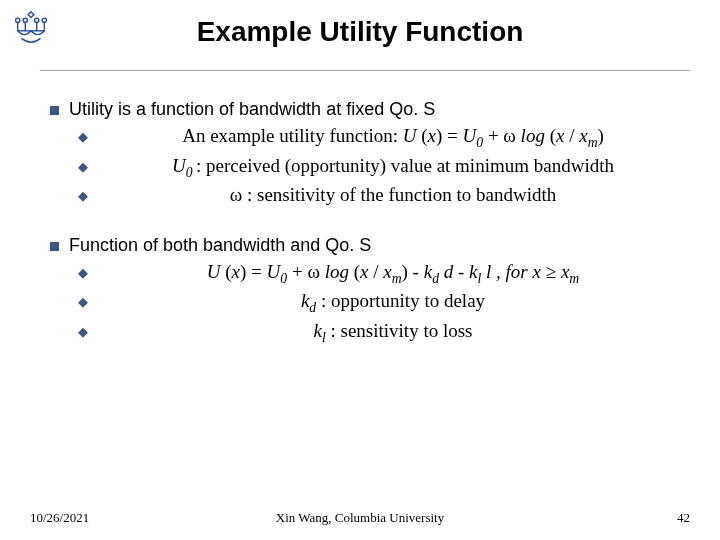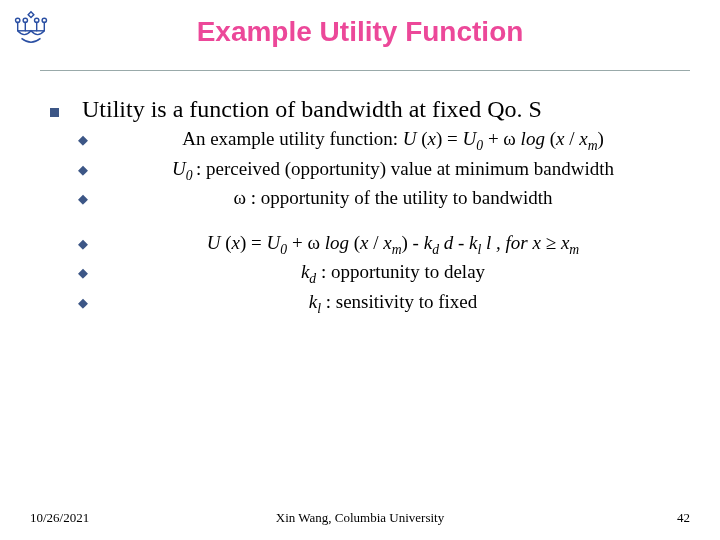--- a/index.html
+++ b/index.html
@@ -27,45 +27,45 @@
     height: 38px;
   }
   .title {
     position: absolute;
     top: 16px;
     left: 0;
     right: 0;
     text-align: center;
     font-size: 28px;
     font-weight: bold;
-    color: #ec4899;
+    color: #000000;
   }
   .rule {
     position: absolute;
     top: 70px;
     left: 40px;
     right: 30px;
     height: 0;
     border-top: 1px solid #9aa;
     box-shadow: 0 1px 0 #fff;
   }
   .content {
     position: absolute;
     top: 90px;
     left: 50px;
     right: 30px;
   }
   .lvl1 {
     display: flex;
     align-items: baseline;
-    gap: 23px;
+    gap: 10px;
     margin-top: 6px;
     margin-bottom: 4px;
-    font-size: 24px;
-    font-family: Liberation Serif, serif;
+    font-size: 18px;
+    font-family: Liberation Sans, sans-serif;
   }
   .lvl1 .bullet {
     width: 9px;
     height: 9px;
     background: #3c5686;
     flex: none;
     margin-top: 10px;
   }
   .lvl2 {
     display: flex;
@@ -152,44 +152,48 @@
 
     <div class="lvl2">
       <div class="bullet">◆</div>
       <div class="text">
         <i class="mi">U</i><span class="sub">0 </span><span>: perceived (opportunity) value at minimum bandwidth</span>
       </div>
     </div>
 
     <div class="lvl2">
       <div class="bullet">◆</div>
-      <div class="text">ω : opportunity of the utility to bandwidth</div>
+      <div class="text">ω : sensitivity of the function to bandwidth</div>
     </div>
 
     <div class="spacer"></div>
 
+    <div class="lvl1">
+      <div class="bullet"></div>
+      <div class="text">Function of both bandwidth and Qo. S</div>
+    </div>
 
     <div class="lvl2">
       <div class="bullet">◆</div>
       <div class="text">
         <i class="mi">U </i>(<i class="mi">x</i>) = <i class="mi">U</i><span class="sub">0</span> + ω <i class="mi">log </i>(<i class="mi">x</i> / <i class="mi">x</i><span class="sub">m</span>) - <i class="mi">k</i><span class="sub">d</span> <i class="mi">d</i> - <i class="mi">k</i><span class="sub">l</span> <i class="mi">l , for x</i> ≥ <i class="mi">x</i><span class="sub">m</span>
       </div>
     </div>
 
     <div class="lvl2">
       <div class="bullet">◆</div>
       <div class="text">
         <i class="mi">k</i><span class="sub">d</span><span> : opportunity to delay</span>
       </div>
     </div>
 
     <div class="lvl2">
       <div class="bullet">◆</div>
       <div class="text">
-        <i class="mi">k</i><span class="sub">l</span><span> :  sensitivity to fixed</span>
+        <i class="mi">k</i><span class="sub">l</span><span> :  sensitivity to loss</span>
       </div>
     </div>
 
   </div>
 
   <div class="footer">
     <span class="left">10/26/2021</span>
     <span class="center">Xin Wang, Columbia University</span>
     <span class="right">42</span>
   </div>

